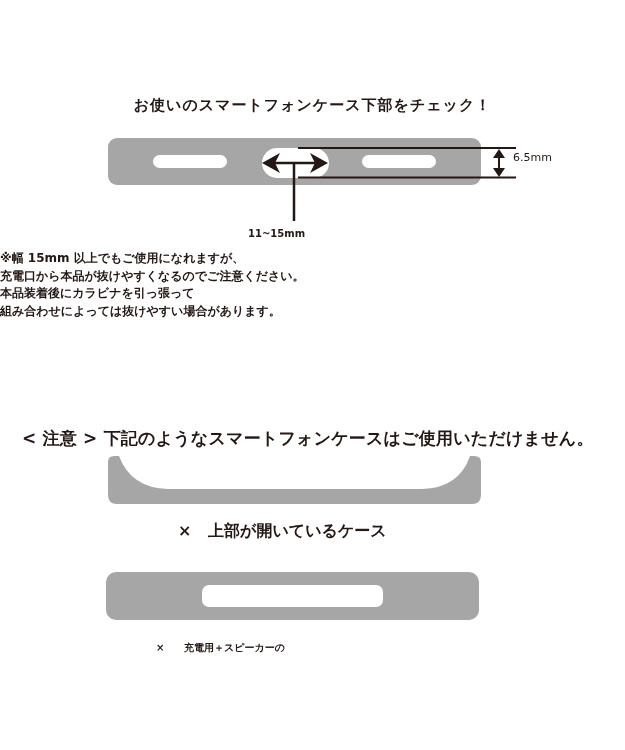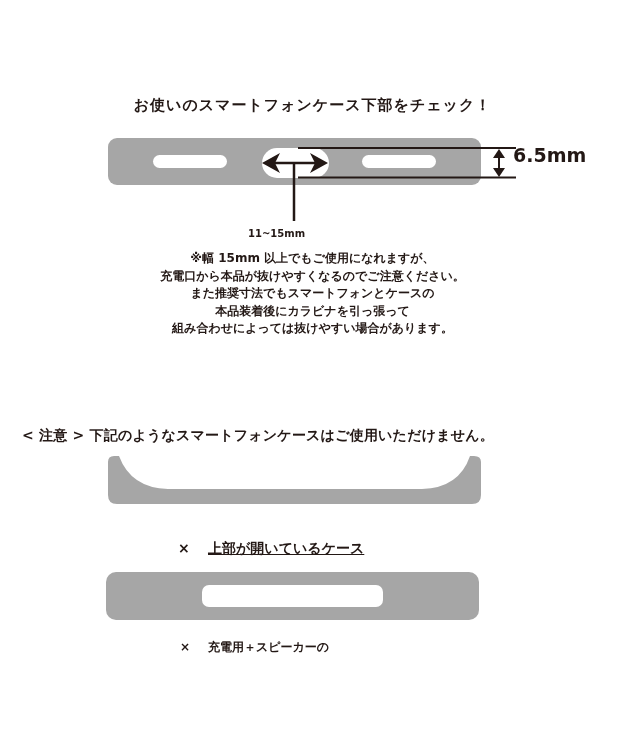--- a/index.html
+++ b/index.html
@@ -1,28 +1,28 @@
 <!DOCTYPE html>
 <html><head>
 <meta charset="utf-8">
 <style>
   html, body { margin:0; padding:0; background:#ffffff; }
   body { width:625px; height:750px; position:relative; overflow:hidden;
          font-family: "DejaVu Sans", "Liberation Sans", sans-serif; color:#231815; }
   .abs { position:absolute; }
   .title { left:0; width:625px; top:96px; text-align:center; font-size:15px; font-weight:bold; letter-spacing:1px; }
-  .note { left:0; width:625px; top:250px; text-align:center; font-size:12px; font-weight:bold; line-height:17.5px; }
+  .note { left:0; width:625px; top:250px; text-align:left; font-size:12px; font-weight:bold; line-height:17.5px; }
   .note div { white-space:nowrap; }
-  .caution { left:22px; top:427px; font-size:14px; font-weight:bold; white-space:nowrap; letter-spacing:0.2px; }
-  .label1 { left:178px; top:540px; font-size:14px; font-weight:bold; white-space:nowrap;text-decoration:underline; }
-  .label2 { left:156px; top:636px; font-size:12px; font-weight:bold; line-height:23px; white-space:nowrap;margin-left:24px; }
+  .caution { left:22px; top:427px; font-size:17px; font-weight:bold; white-space:nowrap; letter-spacing:0.2px; }
+  .label1 { left:178px; top:521px; font-size:16px; font-weight:bold; white-space:nowrap; }
+  .label2 { left:156px; top:636px; font-size:10px; font-weight:bold; line-height:23px; white-space:nowrap; }
   .label2 .x { display:inline-block; width:28px; }
   .label1 .x { display:inline-block; width:30px; }
   .dim-h { left:248px; top:228px; font-size:10px; font-weight:bold; }
-  .dim-v { left:513px; top:144px; font-size:19px; font-weight:bold; }
+  .dim-v { left:513px; top:151px; font-size:11px; font-weight:normal; }
   svg { position:absolute; left:0; top:0; }
 </style>
 </head>
 <body>
 
 <div class="abs title">お使いのスマートフォンケース下部をチェック！</div>
 
 <svg width="625" height="750">
 
   <g>
@@ -55,21 +55,20 @@
     <rect x="202" y="585" width="181" height="22" rx="7" fill="#ffffff"></rect>
   </g>
 </svg>
 
 <div class="abs dim-v">6.5mm</div>
 <div class="abs dim-h">11~15mm</div>
 
 <div class="abs note">
   <div>※幅 15mm 以上でもご使用になれますが、</div>
   <div>充電口から本品が抜けやすくなるのでご注意ください。</div>
-  <div>また推奨寸法でもスマートフォンとケースの</div>
   <div>本品装着後にカラビナを引っ張って</div>
   <div>組み合わせによっては抜けやすい場合があります。</div>
 </div>
 
 <div class="abs caution">&lt; 注意 &gt; 下記のようなスマートフォンケースはご使用いただけません。</div>
 
 <div class="abs label1">
   <span class="x">×</span><span>上部が開いているケース</span>
 </div>
 

